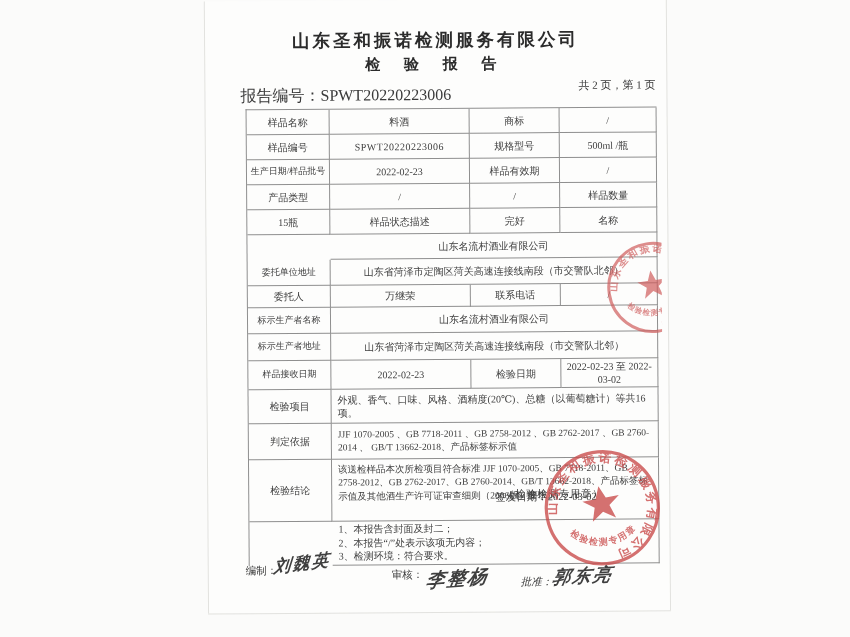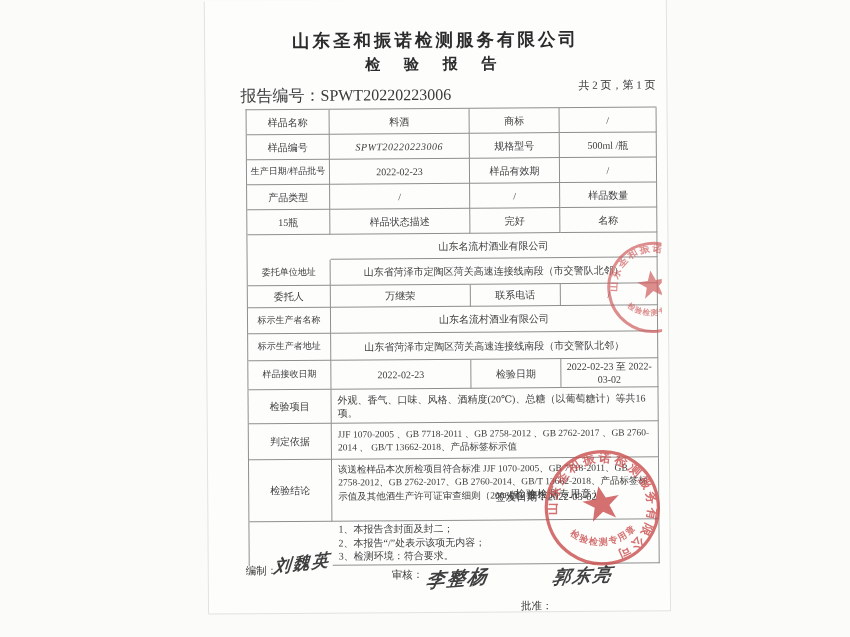--- a/index.html
+++ b/index.html
@@ -30,33 +30,33 @@
     grid-template-rows:25px 25px 25px 25px 25px 25px 26px 22px 26px 27px 29px 34px 36px 62px 44px;
     border-top:1px solid #8f8f8f;border-left:1px solid #8f8f8f;
     font-size:10px;color:#404040;
   }
   .tc{border-right:1px solid #8f8f8f;border-bottom:1px solid #8f8f8f;
     display:flex;align-items:center;justify-content:center;text-align:center;
     padding:1px 3px;box-sizing:border-box;line-height:1.3;overflow:hidden;}
   .vspan{grid-column:2 / span 3;}
   .left{justify-content:flex-start;text-align:left;padding:2px 6px;}
   .small{font-size:9px;}
-  .mono-num{letter-spacing:0.5px;font-style:italic;}
+  .mono-num{letter-spacing:0.5px;}
   .remark-lines{display:flex;flex-direction:column;align-items:flex-start;justify-content:center;}
   .remark-lines div{line-height:1.35;}
   .concl{font-size:9.5px;line-height:1.42;align-items:flex-start;padding-top:4px;}
   .basis{font-size:9.5px;line-height:1.35;}
 
   .seal-note{position:absolute;left:503px;top:488px;font-size:10px;color:#3a3a3a;letter-spacing:1px;}
   .issue-date{position:absolute;left:494px;top:491px;font-size:10.5px;color:#3a3a3a;}
 
   .footer-label{position:absolute;font-size:10.5px;color:#3a3a3a;}
   .lbl-prepared{left:244px;top:563px;}
   .lbl-reviewed{left:390px;top:568px;}
-  .lbl-approved{left:519px;top:600px;}
+  .lbl-approved{left:519px;top:576px;font-style:italic;}
   .sig{position:absolute;font-family:"DejaVu Serif",cursive;font-style:italic;font-weight:bold;
     font-size:17px;color:#3f3f3f;letter-spacing:2px;white-space:nowrap;}
   .sig-prepared{left:272px;top:551px;transform:rotate(-7deg) skewX(-12deg);}
   .sig-reviewed{left:424px;top:566px;transform:rotate(-4deg) skewX(-14deg);font-size:19px;}
   .sig-approved{left:551px;top:565px;transform:rotate(-3deg) skewX(-14deg);font-size:18px;}
 
   .stamp-main{position:absolute;left:538px;top:446px;width:126px;height:126px;opacity:0.78;transform:rotate(-10deg);}
   .stamp-seam-clip{position:absolute;left:602px;top:236px;width:60px;height:106px;overflow:hidden;}
   .stamp-seam-clip svg{position:absolute;left:0;top:2px;opacity:0.7;transform:rotate(-8deg);}
 </style>

